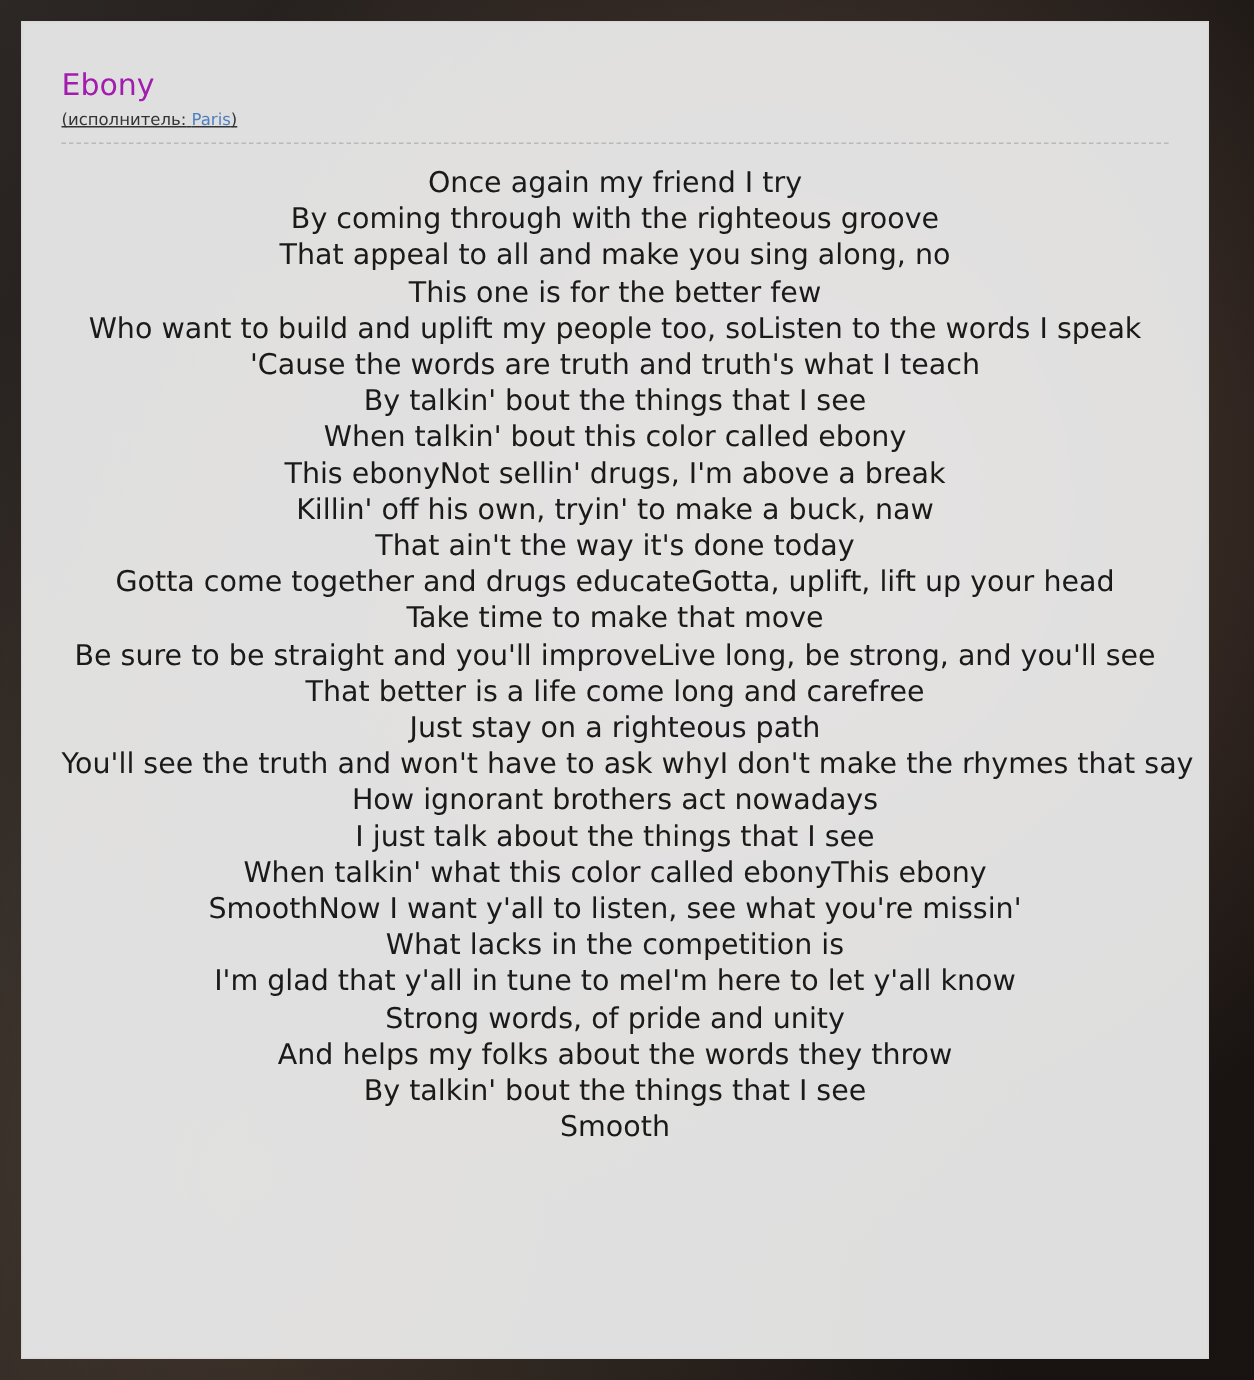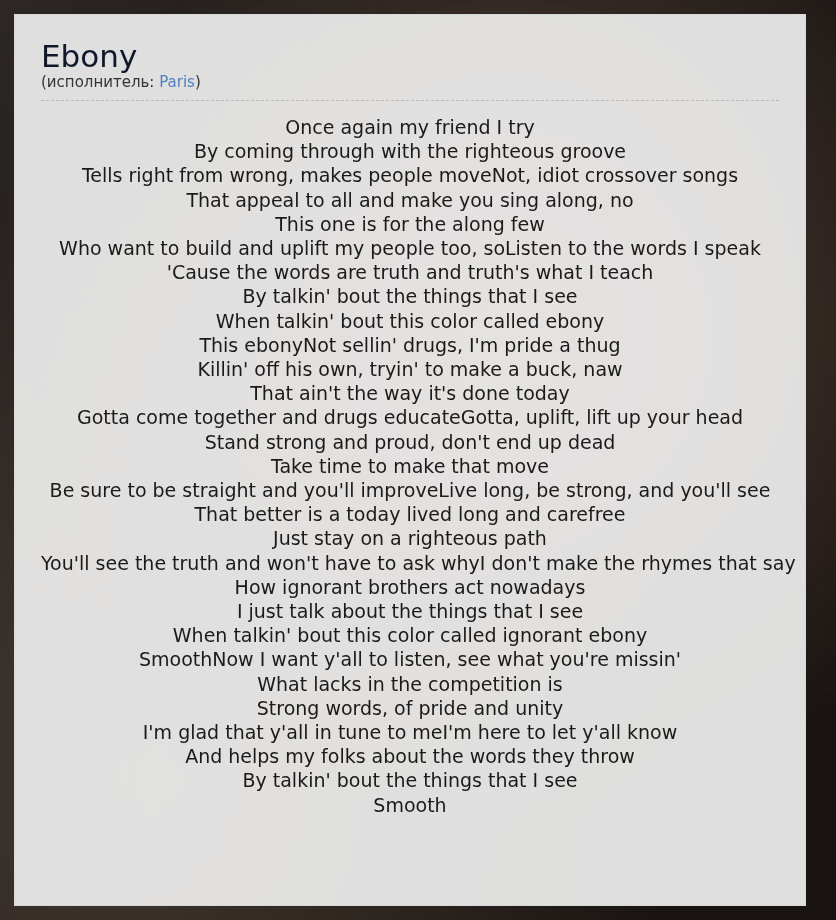--- a/index.html
+++ b/index.html
@@ -39,33 +39,34 @@
     height: 892px;
     background: rgba(238,238,238,0.93);
     border: 1px solid #d8d8d8;
     box-sizing: border-box;
     z-index: 1;
   }
   #inner {
     padding: 26px 26px 10px 26px;
   }
   .song-title {
-    color: #0f172a;
-    font-size: 31px;
+    color: #a21caf;
+    font-size: 20px;
     line-height: 30px;
     font-weight: normal;
     margin: 0 0 2px 0;
     font-family: "DejaVu Sans", sans-serif;
   }
   .artist-line {
-    font-size: 15px;
+    font-size: 11px;
     color: #333333;
     padding-bottom: 9px;
     border-bottom: 1px dashed #b9b9b9;
     margin-bottom: 14px;
+    text-decoration: underline;
   }
   .artist-link {
     color: #4f7fc0;
     text-decoration: none;
   }
   .lyrics {
     font-size: 19px;
     line-height: 24.2px;
     color: #1a1a1a;
     white-space: nowrap;
@@ -87,43 +88,41 @@
     <h1 class="song-title">Ebony</h1>
 
     <div class="artist-line">
       <span>(исполнитель:</span>
       <a class="artist-link" href="#">Paris</a><span>)</span>
     </div>
 
     <div class="lyrics">
       <span class="line">Once again my friend I try</span>
       <span class="line">By coming through with the righteous groove</span>
-      <span class="line">Tells right from wrong, makes people moveNot, idiot crossover songs</span>
       <span class="line">That appeal to all and make you sing along, no</span>
-      <span class="line">This one is for the along few</span>
+      <span class="line">This one is for the better few</span>
       <span class="line">Who want to build and uplift my people too, soListen to the words I speak</span>
       <span class="line">'Cause the words are truth and truth's what I teach</span>
       <span class="line">By talkin' bout the things that I see</span>
       <span class="line">When talkin' bout this color called ebony</span>
-      <span class="line">This ebonyNot sellin' drugs, I'm pride a thug</span>
+      <span class="line">This ebonyNot sellin' drugs, I'm above a break</span>
       <span class="line">Killin' off his own, tryin' to make a buck, naw</span>
       <span class="line">That ain't the way it's done today</span>
       <span class="line">Gotta come together and drugs educateGotta, uplift, lift up your head</span>
-      <span class="line">Stand strong and proud, don't end up dead</span>
       <span class="line">Take time to make that move</span>
       <span class="line">Be sure to be straight and you'll improveLive long, be strong, and you'll see</span>
-      <span class="line">That better is a today lived long and carefree</span>
+      <span class="line">That better is a life come long and carefree</span>
       <span class="line">Just stay on a righteous path</span>
       <span class="line">You'll see the truth and won't have to ask whyI don't make the rhymes that say</span>
       <span class="line">How ignorant brothers act nowadays</span>
       <span class="line">I just talk about the things that I see</span>
-      <span class="line">When talkin' bout this color called ignorant ebony</span>
+      <span class="line">When talkin' what this color called ebonyThis ebony</span>
       <span class="line">SmoothNow I want y'all to listen, see what you're missin'</span>
       <span class="line">What lacks in the competition is</span>
+      <span class="line">I'm glad that y'all in tune to meI'm here to let y'all know</span>
       <span class="line">Strong words, of pride and unity</span>
-      <span class="line">I'm glad that y'all in tune to meI'm here to let y'all know</span>
       <span class="line">And helps my folks about the words they throw</span>
       <span class="line">By talkin' bout the things that I see</span>
       <span class="line">Smooth</span>
     </div>
 
   </div>
 </div>
 
 </body></html>

